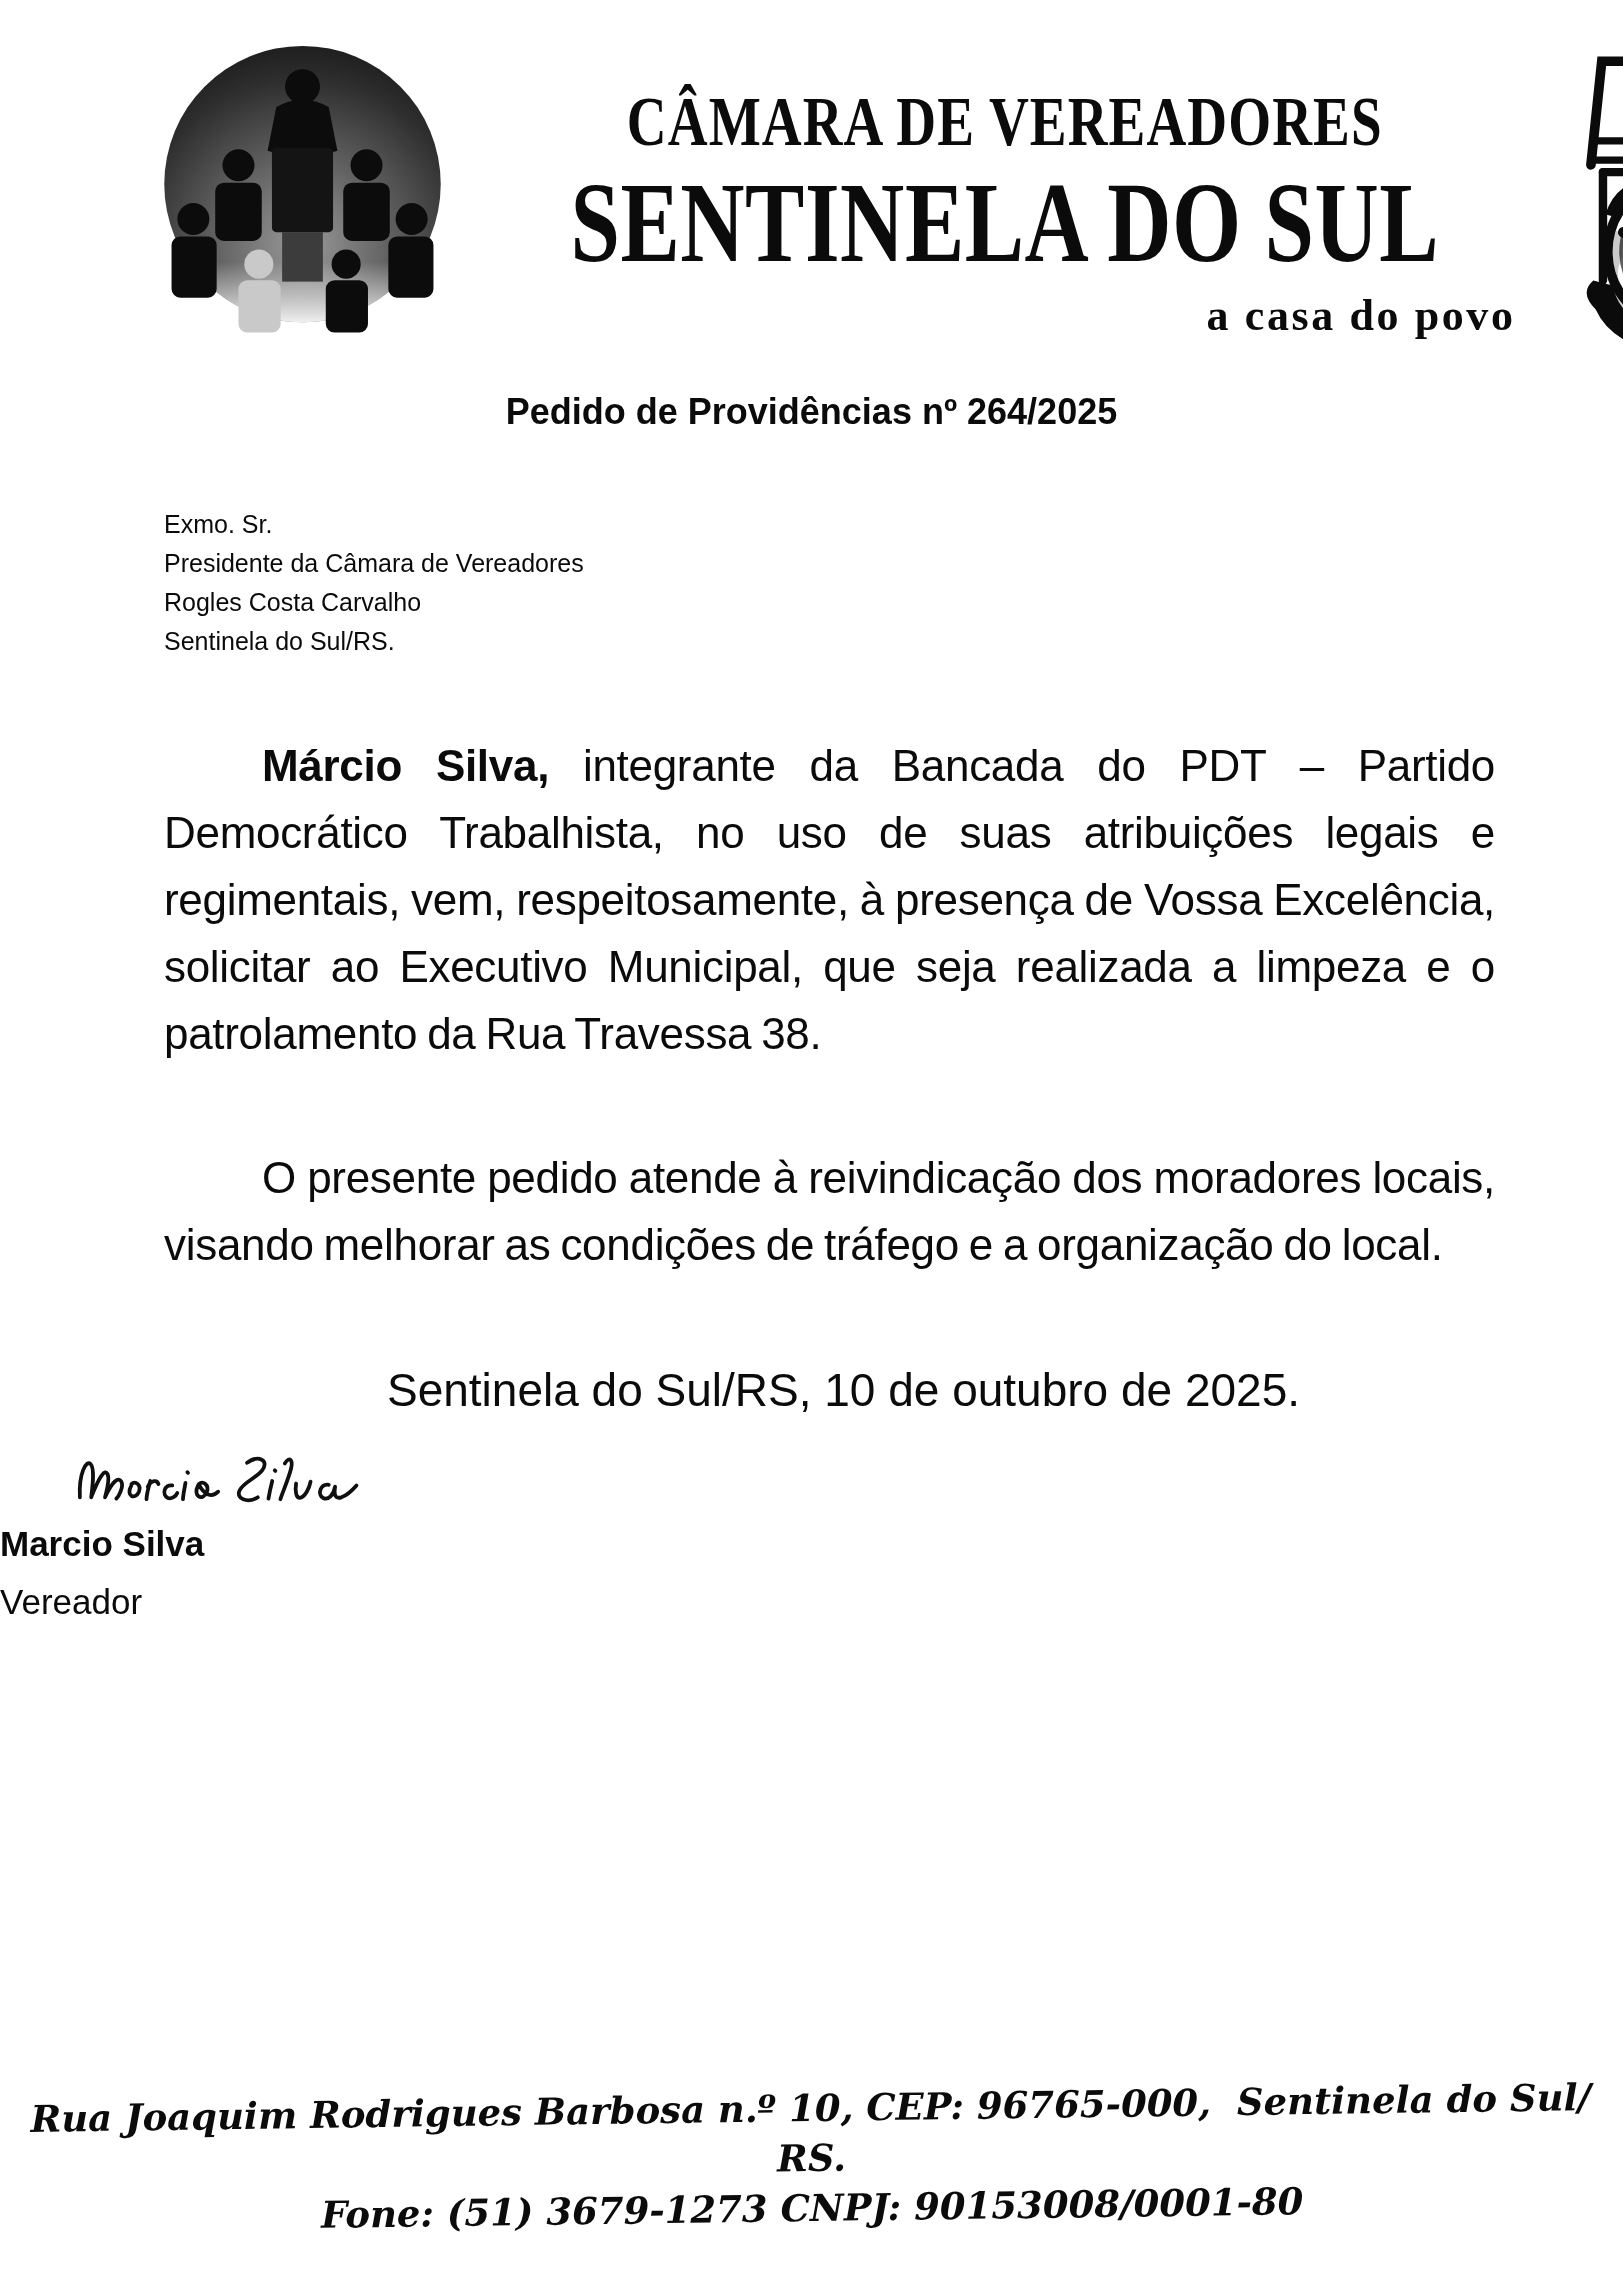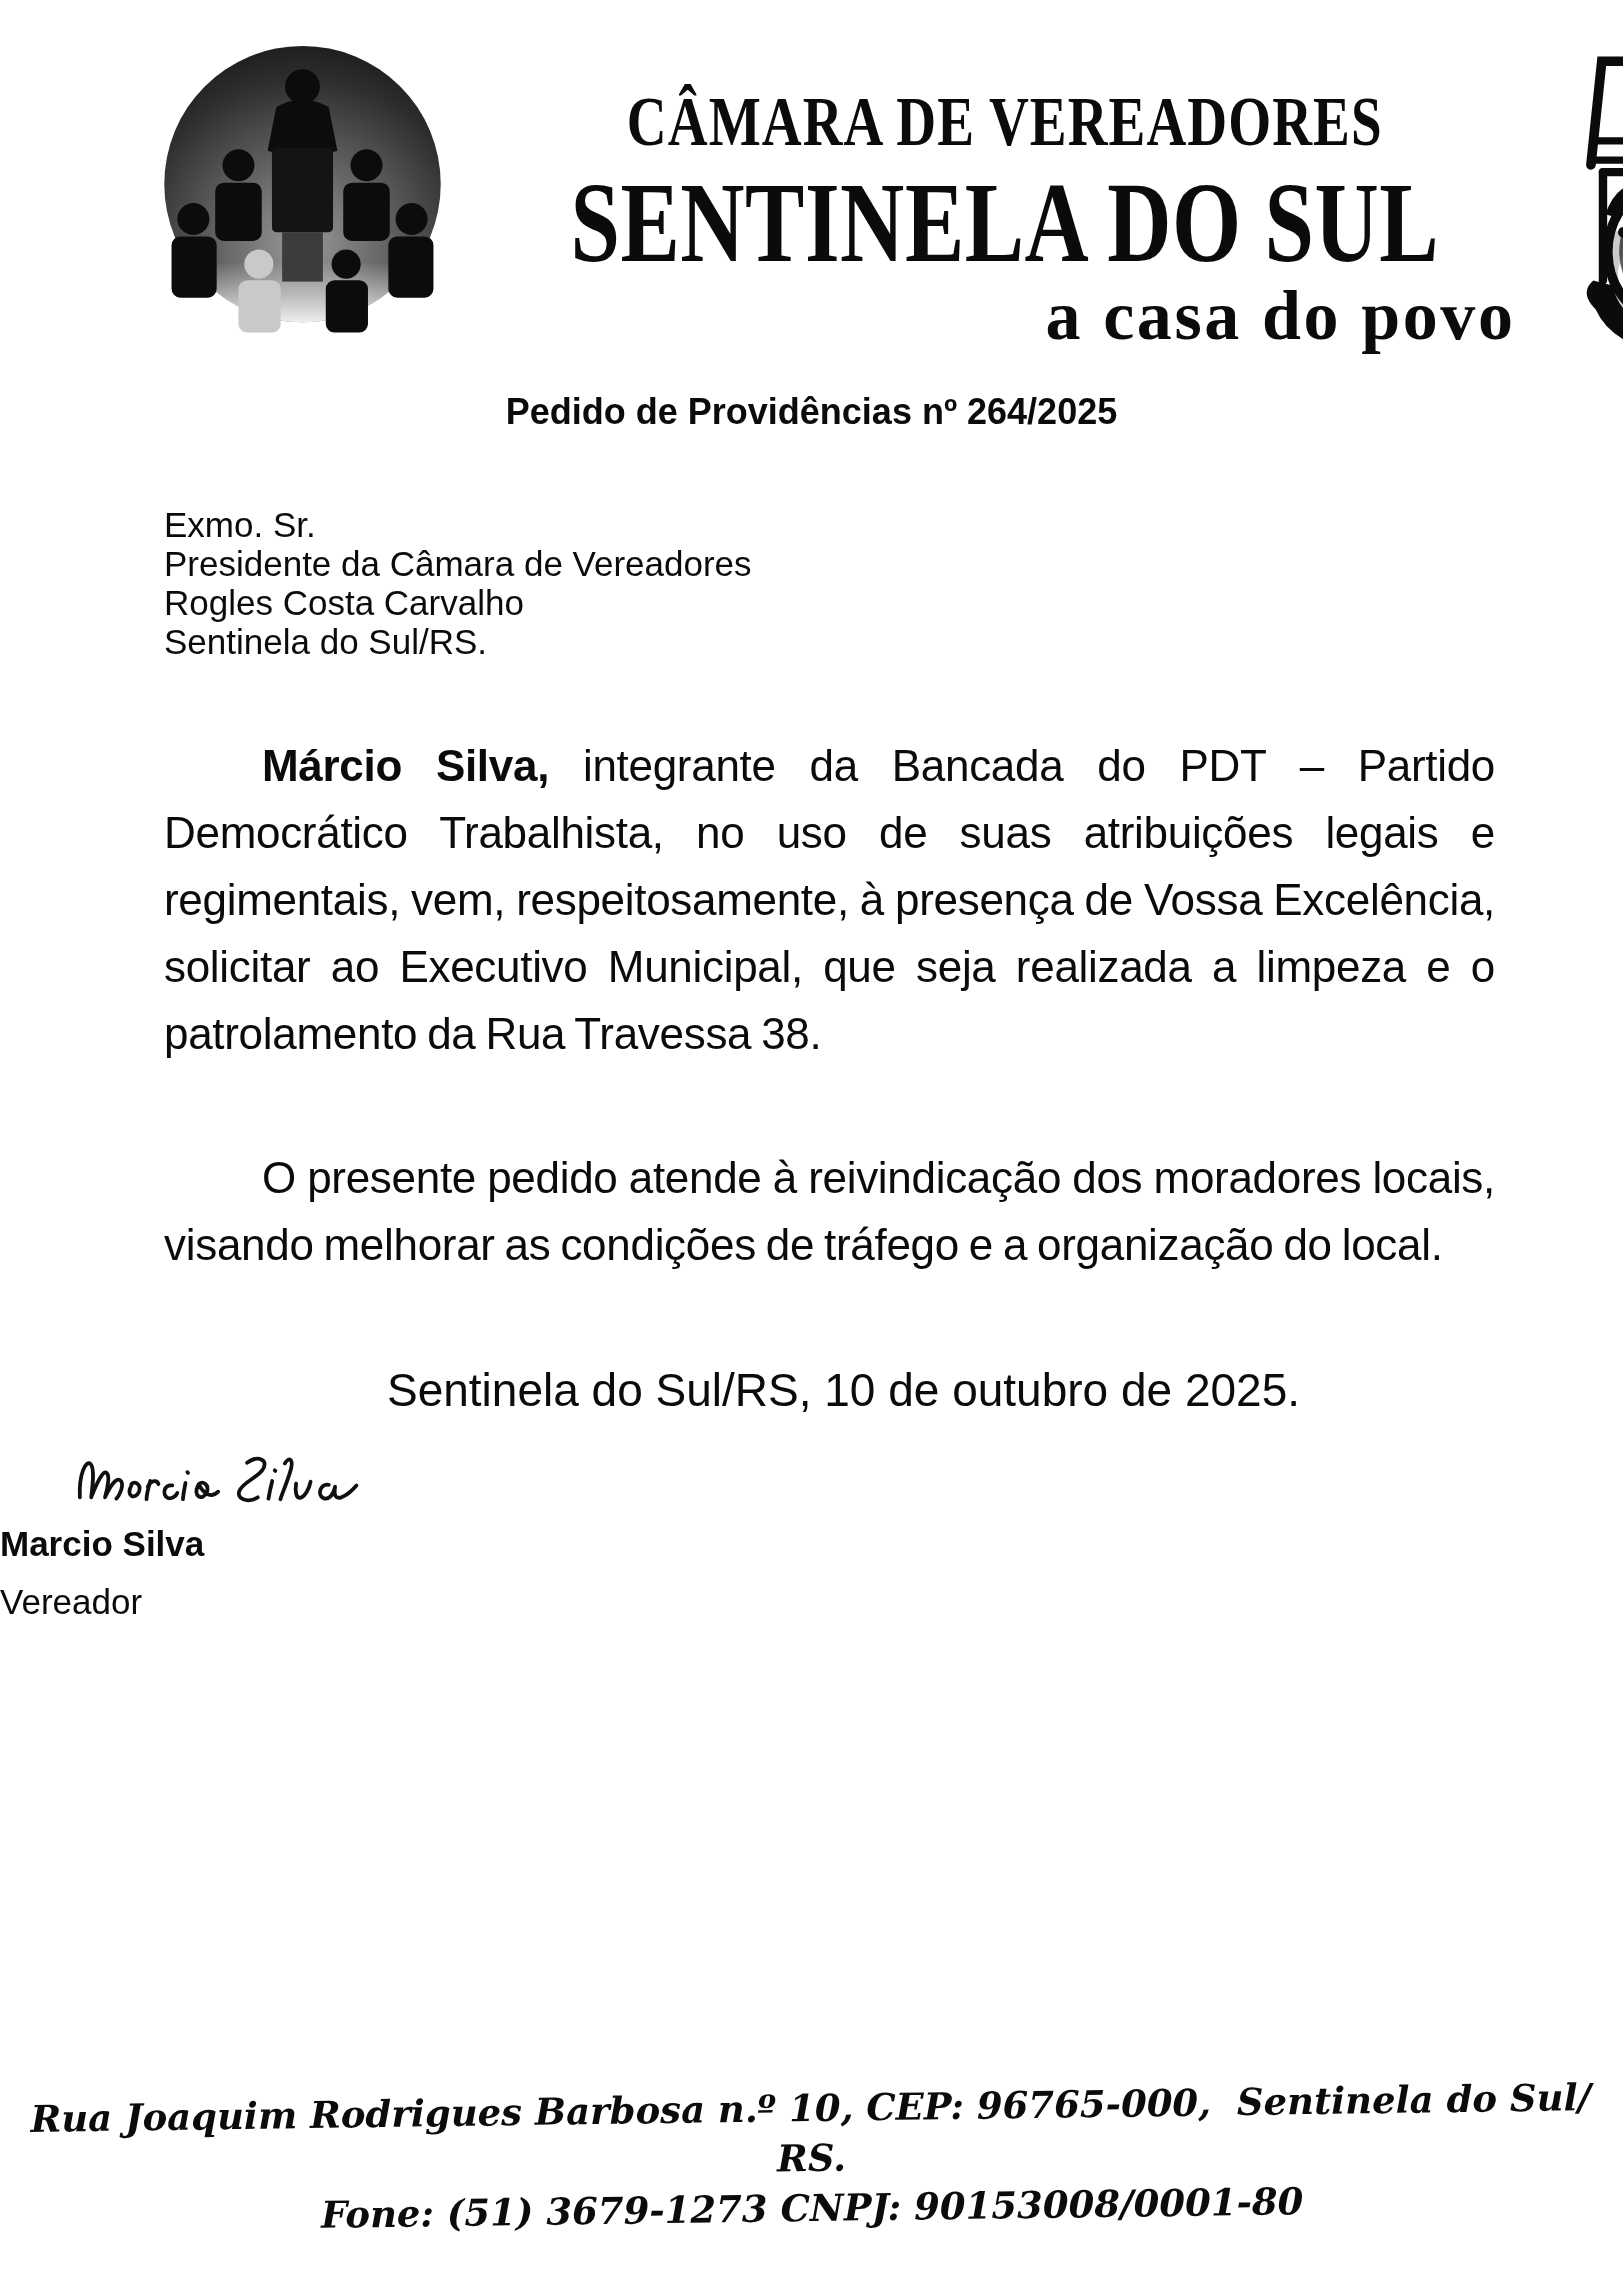--- a/index.html
+++ b/index.html
@@ -29,34 +29,34 @@
     font-size:69px;line-height:73px;white-space:nowrap;
     transform:scaleX(0.80);transform-origin:50% 50%;
     letter-spacing:1.3px;
   }
   .org-line2{
     font-size:114px;line-height:105px;white-space:nowrap;margin-top:10.5px;
     transform:scaleX(0.78);transform-origin:50% 50%;
     letter-spacing:0.7px;
   }
   .org-tagline{
-    font-size:70px;line-height:59px;margin-top:11.8px;
+    font-size:44px;line-height:59px;margin-top:11.8px;
     text-align:right;padding-right:46px;
     letter-spacing:2.6px;
   }
   .crest{width:241px;height:308px;flex:0 0 auto;}
   
   .doc-title{
     position:absolute;top:391px;left:0;width:100%;
     text-align:center;font-weight:bold;font-size:36px;
   }
   
   .recipient{
     position:absolute;top:505px;left:164px;
-    font-size:35px;line-height:39px;
+    font-size:25px;line-height:39px;
   }
   
   .body-text{
     position:absolute;top:732px;left:164px;right:128px;
     font-size:44px;letter-spacing:-0.3px;word-spacing:-2px;
   }
   .body-text p{
     margin:0 0 77px 0;
     line-height:67px;
     text-align:justify;

